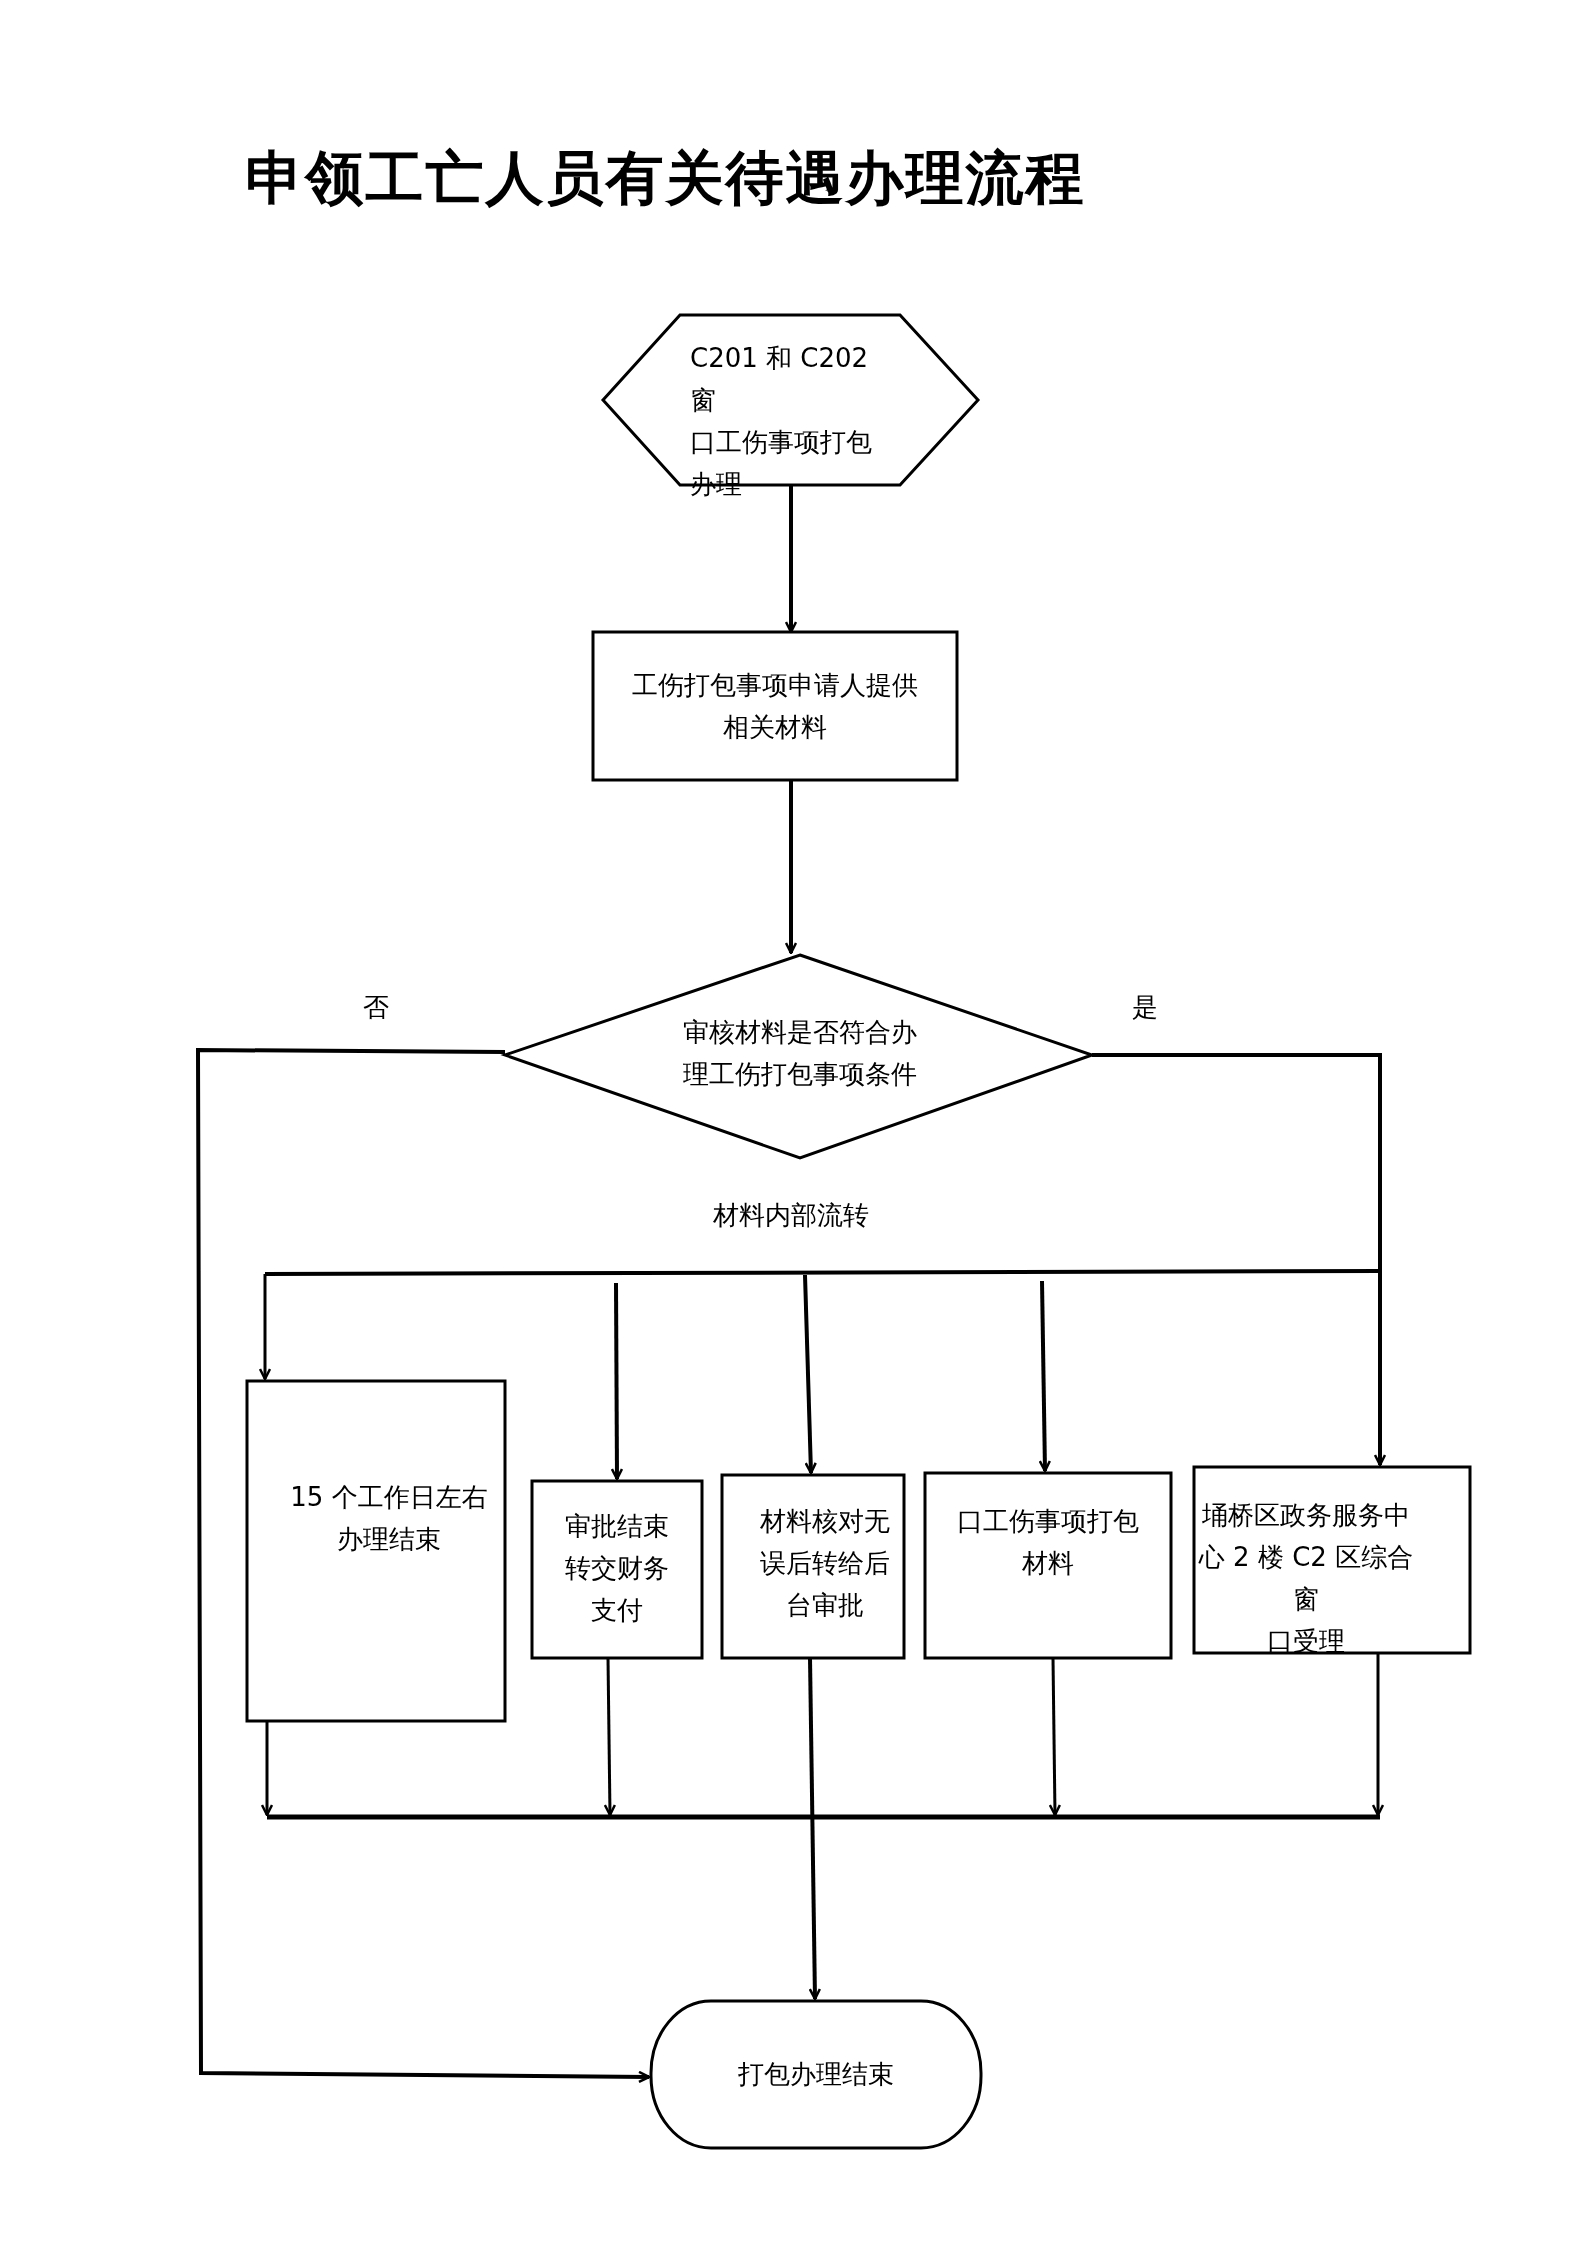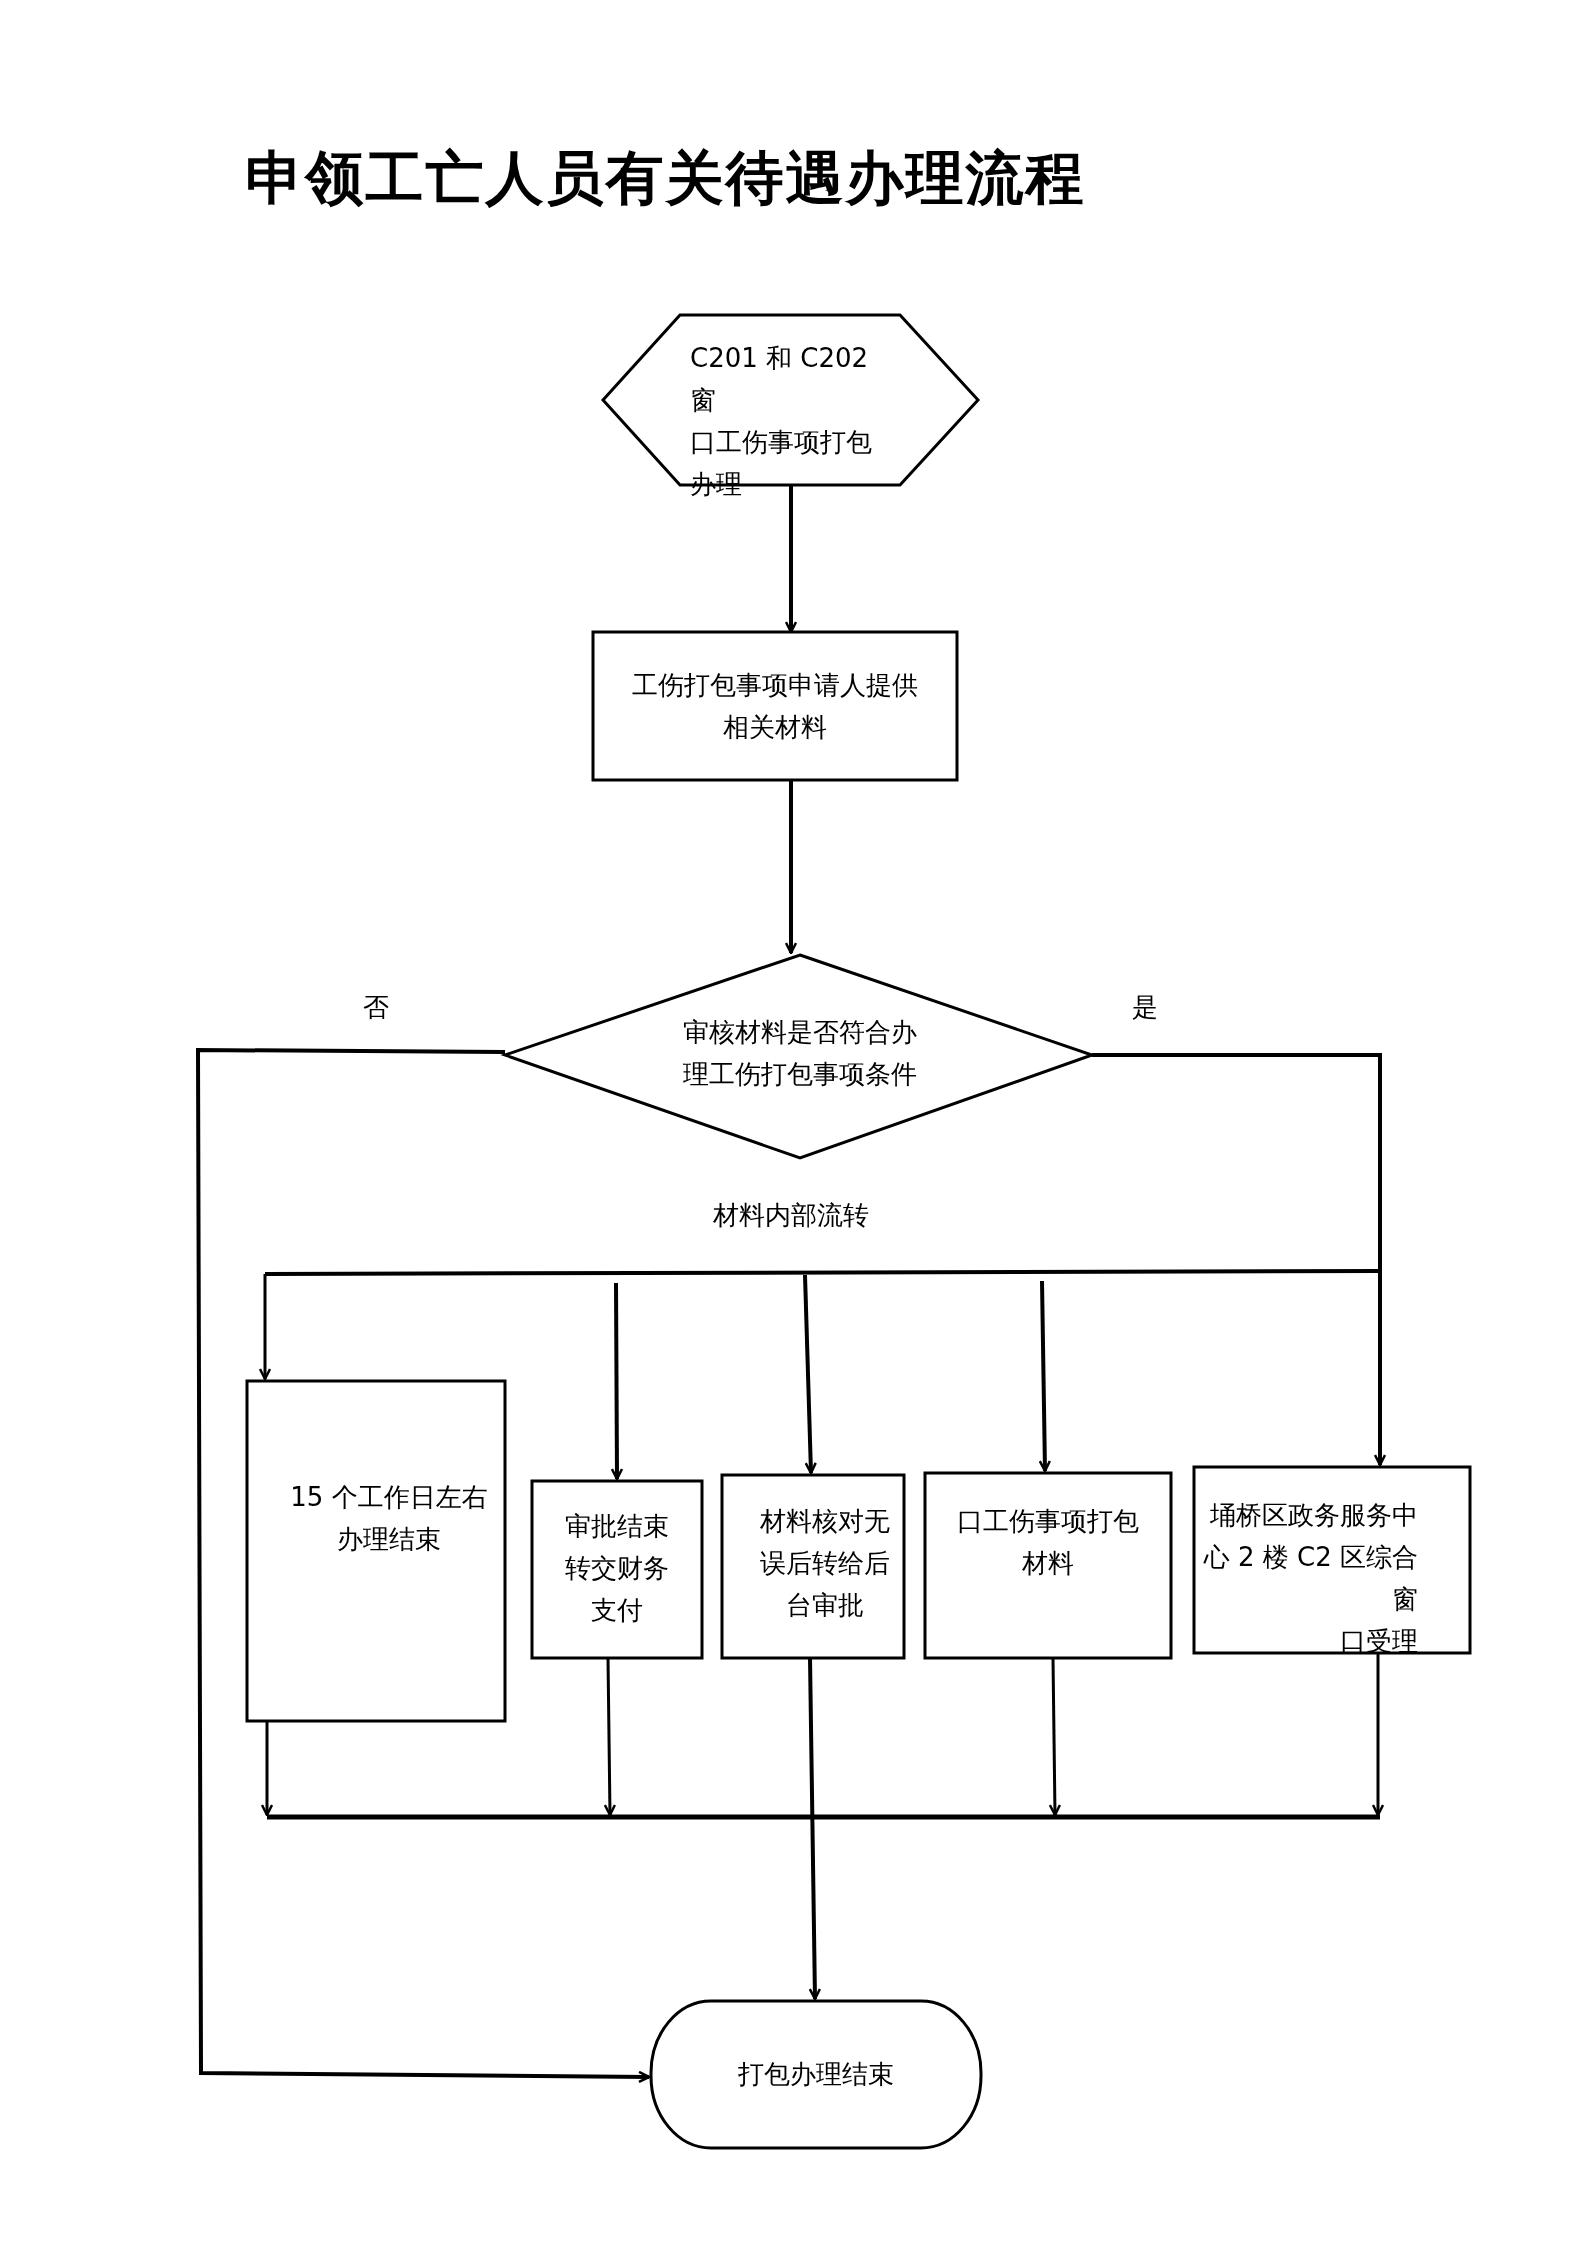--- a/index.html
+++ b/index.html
@@ -87,21 +87,21 @@
   <div>材料核对无</div>
   <div>误后转给后</div>
   <div>台审批</div>
 </div>
 
 <div class="lbl" style="left:925px; top:1500px; width:246px;">
   <div>口工伤事项打包</div>
   <div>材料</div>
 </div>
 
-<div class="lbl" style="left:1194px; top:1494px; width:224px;text-align:right;">
+<div class="lbl" style="left:1194px; top:1494px; width:224px;">
   <div>埇桥区政务服务中</div>
   <div>心 2 楼 C2 区综合窗</div>
   <div>口受理</div>
 </div>
 
 <div class="lbl" style="left:651px; top:2053px; width:330px;">
   <div>打包办理结束</div>
 </div>
 
 <div class="edge-lbl" style="left:363px; top:990px;">否</div>

